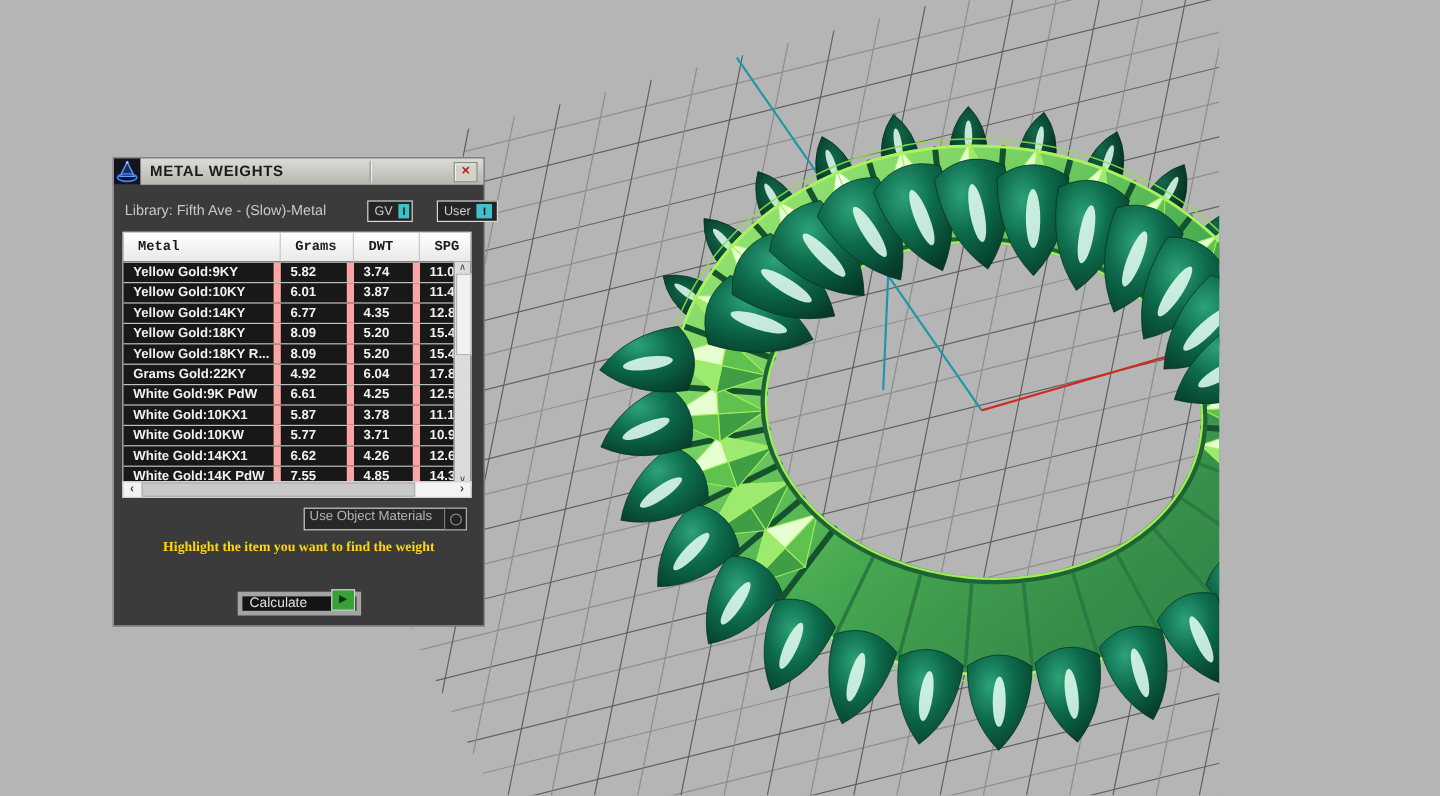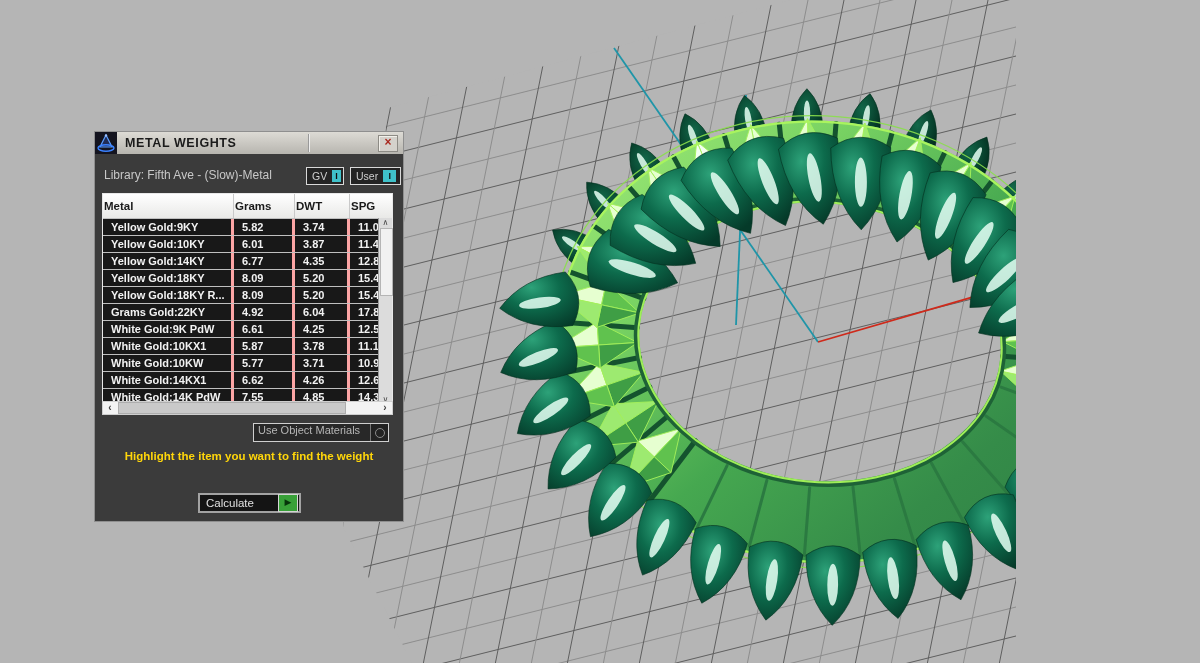--- a/index.html
+++ b/index.html
@@ -19,30 +19,30 @@
        border:1px solid #8d8b85;box-shadow:inset 1px 1px 0 #f2f0ea;color:#a9281e;font-weight:bold;
        font-size:12px;line-height:13px;text-align:center;cursor:default;}
   #libRow{position:absolute;left:0;top:22px;width:100%;height:36px;}
   #libLabel{position:absolute;left:9px;top:14px;font-size:12px;color:#c8c8c8;}
   .tealbtn{position:absolute;top:13px;height:18px;background:#242424;border:1px solid #d9d9d9;
        display:flex;align-items:center;box-sizing:border-box;padding:0 2px 0 5px;}
   .tealbtn .lbl{font-size:10.5px;color:#cfcfcf;margin-right:5px;}
   .tealbtn .ind{width:13px;height:12px;background:#3fc1c9;color:#101010;font-size:9px;font-weight:bold;
        text-align:center;line-height:12px;}
   #gvBtn{left:211px;width:38px;}
-  #userBtn{left:255px;width:51px;}
+  #userBtn{left:269px;width:51px;}
   
   #tbl{position:absolute;left:7px;top:61px;width:291px;background:#181818;border:1px solid #e8e8e8;
        box-sizing:border-box;}
   #thead{display:flex;height:24px;background:linear-gradient(#ffffff,#e9e9e7);}
-  .hc{font-size:11.5px;font-weight:bold;color:#1a1a1a;line-height:24px;padding-left:1px;
-      box-sizing:border-box;border-right:1px solid #c9c9c9;overflow:hidden;white-space:nowrap;}
+  .hc{font-size:11.5px;font-weight:bold;color:#1a1a1a;line-height:24px;padding-left:12px;
+      box-sizing:border-box;border-right:1px solid #c9c9c9;overflow:hidden;white-space:nowrap;font-family:Liberation Mono, monospace;}
   .row{display:flex;height:16px;background:#181818;border-top:1px solid #bfbfbf;}
   .cell{font-size:11px;font-weight:600;color:#f2f2f2;line-height:16px;padding-left:8px;
-      box-sizing:border-box;border-right:3px solid #fca5a5;overflow:hidden;white-space:nowrap;}
+      box-sizing:border-box;border-right:6px solid #fca5a5;overflow:hidden;white-space:nowrap;}
   .c0{width:131px;} .c1{width:61px;} .c2{width:55px;} .c3{width:42px;border-right:none;}
   #vscroll{position:absolute;right:0px;top:24px;width:14px;bottom:0;background:#dcdcdc;
       border-left:1px solid #9a9a9a;box-sizing:border-box;}
   #vthumb{position:absolute;left:1px;top:10px;width:11px;height:66px;background:#f1f1f1;
       border:1px solid #b5b5b5;}
   .varrow{position:absolute;left:0;width:100%;text-align:center;font-size:8px;color:#444;height:10px;line-height:10px;}
   #vup{top:0;} #vdn{bottom:0;}
   #hscroll{position:absolute;left:7px;top:269px;width:291px;height:14px;background:#f3f3f3;
       border:1px solid #cfcfcf;box-sizing:border-box;display:flex;align-items:center;}
   .harrow{width:14px;text-align:center;font-size:10px;font-weight:bold;color:#3c3c3c;line-height:12px;}
@@ -50,24 +50,24 @@
   #hgap{flex:1;}
   
   #combo{position:absolute;left:158px;top:291px;width:136px;height:19px;background:#282828;
       border:1px solid #cfcfcf;box-sizing:border-box;display:flex;align-items:flex-start;}
   #comboTxt{flex:1;font-size:11px;color:#b5b5b5;padding-left:4px;white-space:nowrap;overflow:hidden;}
   #comboBtn{width:17px;height:100%;background:#222;border-left:1px solid #777;display:flex;
       align-items:center;justify-content:center;}
   #comboCircle{width:8px;height:8px;border-radius:50%;border:1.5px solid #8a8a8a;}
   
   #instr{position:absolute;left:0;top:317px;width:100%;text-align:center;color:#ffd60a;
-      font-size:11.5px;font-weight:bold;line-height:14px;}
+      font-size:11.5px;font-weight:bold;line-height:14px;font-family:Liberation Serif, serif;}
   
   #calc{position:absolute;left:103px;top:361px;width:103px;height:20px;background:#141414;
-      border:2px solid #a3a3a3;box-sizing:border-box;display:flex;align-items:center;}
+      border:4px solid #a3a3a3;box-sizing:border-box;display:flex;align-items:flex-end;}
   #calcLbl{flex:1;font-size:11.5px;color:#e0e0e0;padding-left:6px;}
   #calcGo{width:18px;height:16px;background:#38a038;border:1px solid #d5d5d5;margin-right:1px;
       color:#06340a;font-size:9px;line-height:15px;text-align:center;}
 </style>
 </head>
 <body>
 
 <div id="stage">
 
   <svg id="scene" width="1200" height="663" viewBox="0 0 1200 663">

